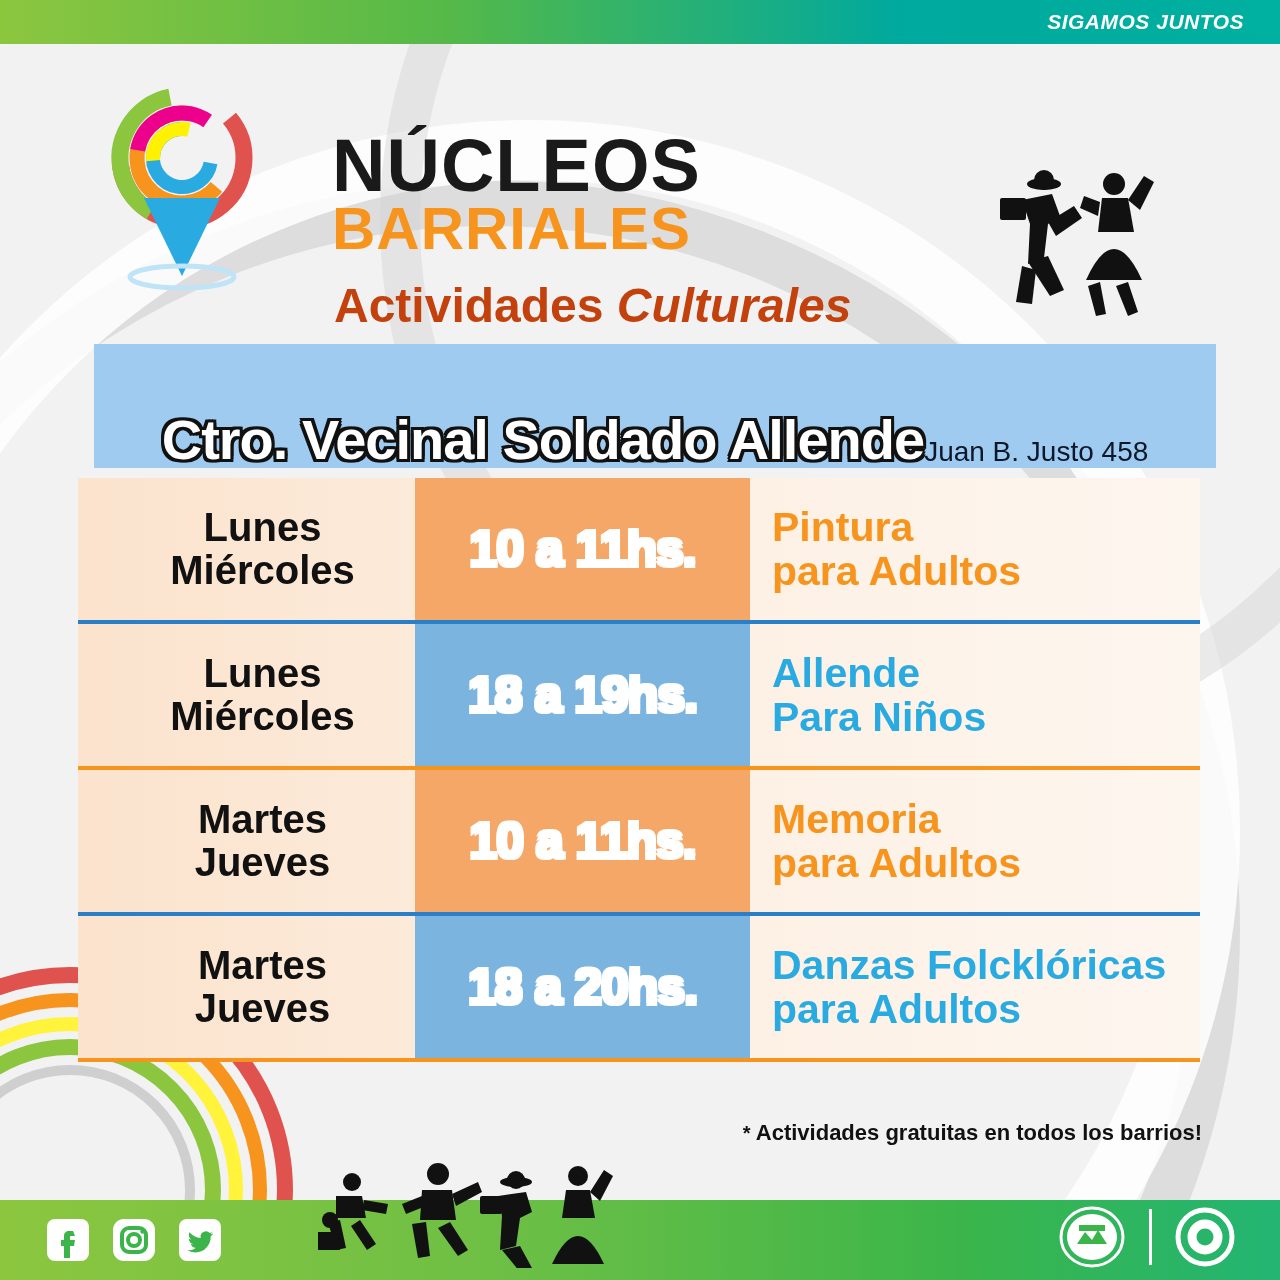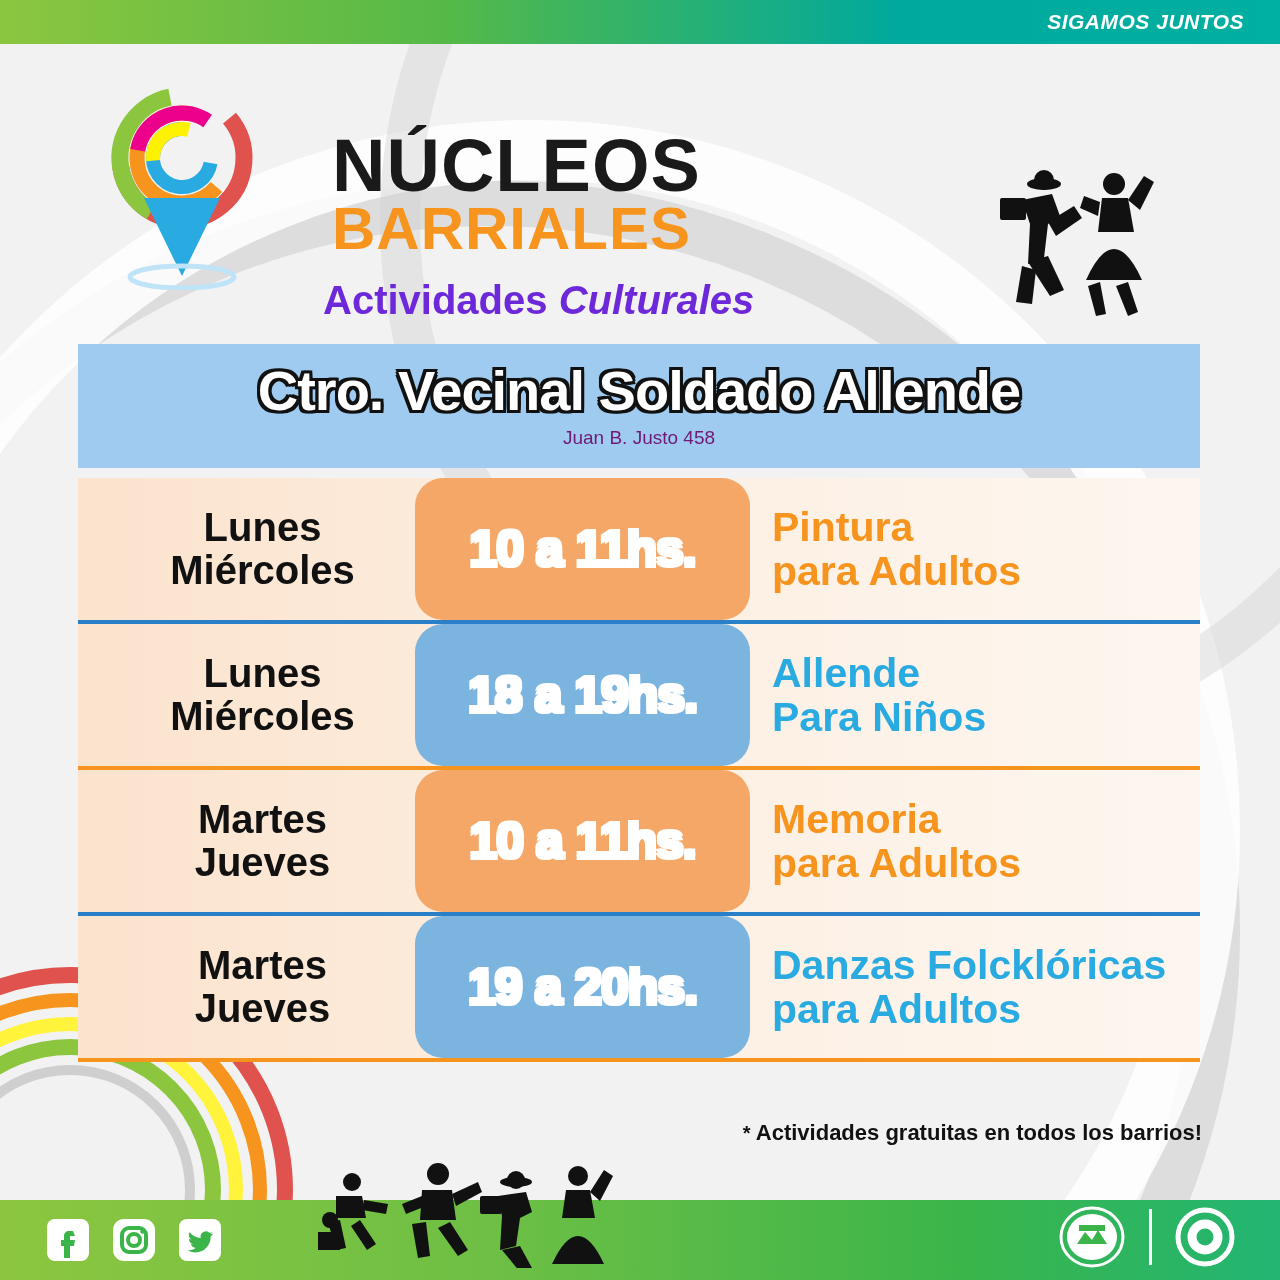--- a/index.html
+++ b/index.html
@@ -49,53 +49,52 @@
   .brand-text { position: absolute; left: 250px; top: 70px; }
   .brand-nucleos {
     font-size: 74px; font-weight: bold; color: #1a1a1a; line-height: .92;
     letter-spacing: 1px;
   }
   .brand-barriales {
     font-size: 60px; font-weight: bold; color: #f7941e; line-height: .95;
     letter-spacing: 1px;
   }
   .brand-sub {
-    position: absolute; left: 241px; top: 216px;
-    font-size: 40px; font-weight: bold; color: #6d28d9; white-space: nowrap;
+    position: absolute; left: 252px; top: 216px;
+    font-size: 48px; font-weight: bold; color: #c2410c; white-space: nowrap;
   }
   .brand-sub .ital { font-style: italic; font-weight: bold; }
   .dancers-top { position: absolute; right: 40px; top: 100px; width: 180px; height: 180px; }
   
   .title-bar {
-    position: absolute; left: 78px; top: 344px; width: 1122px; height: 124px;
+    position: absolute; left: 94px; top: 344px; width: 1122px; height: 124px;
     background: #9ecbef;
-    display: flex; flex-direction: column; align-items: center; justify-content: center;
+    display: flex; align-items: flex-end; justify-content: center;
   }
   .title-main {
     font-size: 56px; font-weight: bold; color: #ffffff; line-height: 1;
     text-shadow: -3px -3px 0 #111, 3px -3px 0 #111, -3px 3px 0 #111, 3px 3px 0 #111,
                  0 -3px 0 #111, 0 3px 0 #111, -3px 0 0 #111, 3px 0 0 #111;
     letter-spacing: -1px;
   }
   .title-sub {
-    margin-top: 8px; font-size: 19px; color: #701a75; font-weight: normal;
+    margin-top: 8px; font-size: 28px; color: #0f172a; font-weight: normal;
   }
   
   .schedule { position: absolute; left: 78px; top: 478px; width: 1122px; }
   .srow { position: relative; display: flex; height: 142px; align-items: stretch; }
   .srow .days {
     width: 305px; display: flex; flex-direction: column;
     align-items: center; justify-content: center;
     font-size: 40px; font-weight: bold; color: #111; line-height: 1.08; margin-left: 32px;
   }
   .srow .time {
     width: 335px; display: flex; align-items: center; justify-content: center;
     font-size: 50px; font-weight: bold; color: #ffffff; letter-spacing: -1px;
     text-shadow: -2px -2px 0 #fff,2px -2px 0 #fff,-2px 2px 0 #fff,2px 2px 0 #fff;
-    border-radius: 28px;
   }
   .srow .time span { color: #ffffff; }
   .srow .act {
     flex: 1; display: flex; flex-direction: column; justify-content: center;
     padding-left: 22px; font-size: 41px; font-weight: bold; line-height: 1.08;
   }
   .row-orange { background: linear-gradient(to right, #fbe3cd 0%, #fdf0e4 55%, #fdf6ef 100%); }
   .row-blue   { background: linear-gradient(to right, #fbe3cd 0%, #fdf0e4 55%, #fdf6ef 100%); }
   .time-orange { background: #f4a766; }
   .time-blue   { background: #7cb4e0; }
@@ -236,21 +235,21 @@
       </div>
     </div>
     <div class="sep-blue"></div>
 
     <div class="srow row-blue">
       <div class="days">
         <div>Martes</div>
         <div>Jueves</div>
       </div>
       <div class="time time-blue">
-          <span>19 a 20hs.</span>
+          <span>18 a 20hs.</span>
         </div>
       <div class="act act-blue">
         <div>Danzas Folcklóricas</div>
         <div>para Adultos</div>
       </div>
     </div>
     <div class="sep-orange"></div>
   </div>
 
   <div class="footnote">

